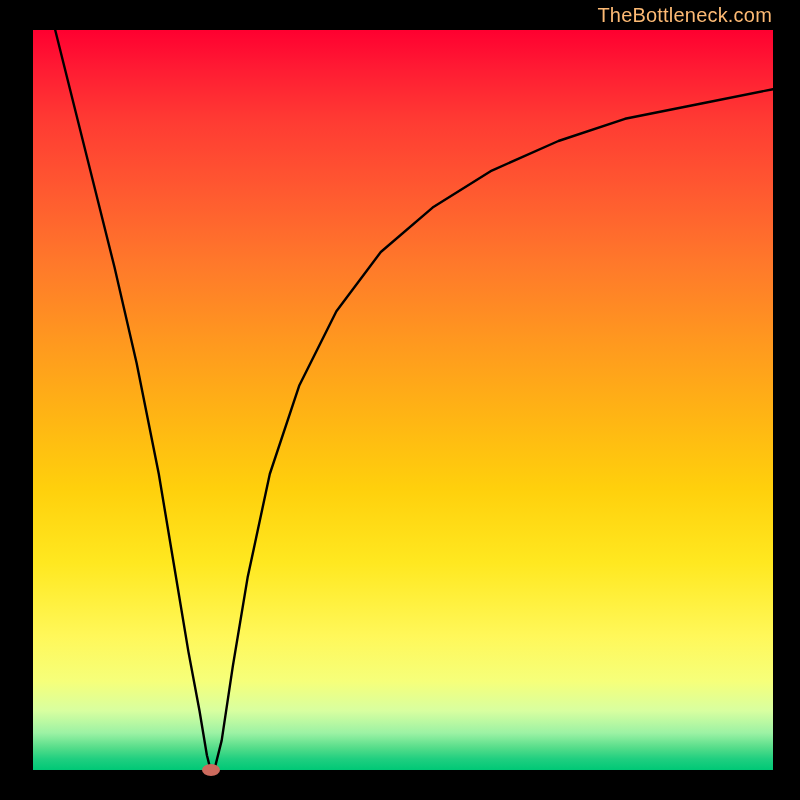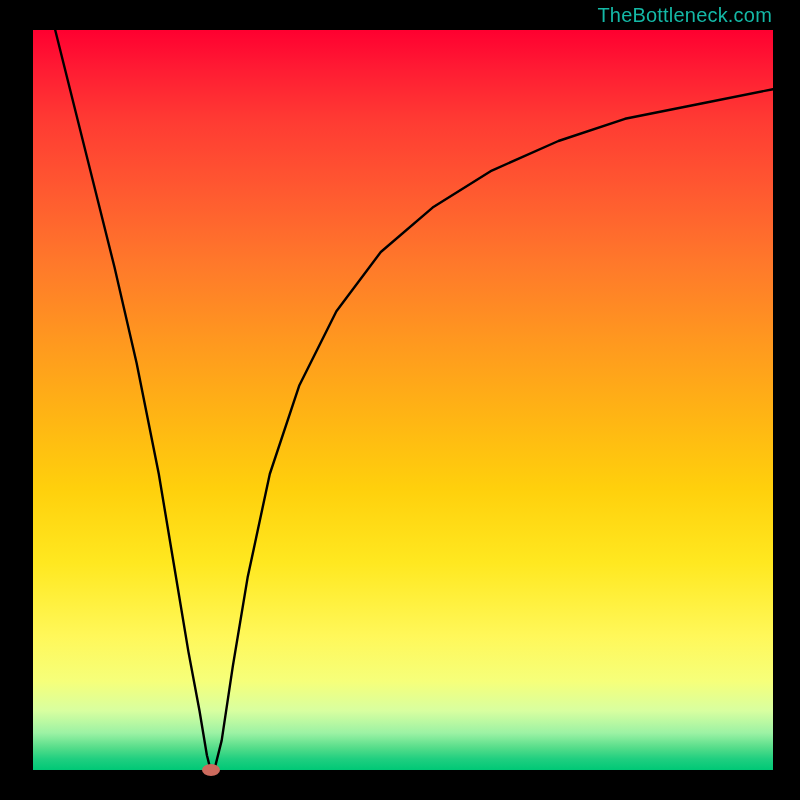--- a/index.html
+++ b/index.html
@@ -57,21 +57,21 @@
     width: 18px;
     height: 12px;
     background: #cc6a5d;
     border-radius: 50%;
     transform: translate(-50%, -50%);
   }
   .attribution {
     position: absolute;
     top: 4px;
     right: 28px;
-    color: #14b8a6;
+    color: #fdba74;
     font-size: 20px;
     font-weight: 500;
     letter-spacing: 0.2px;
   }
 </style>
 </head>
 <body>
 
 <div class="frame">
 

